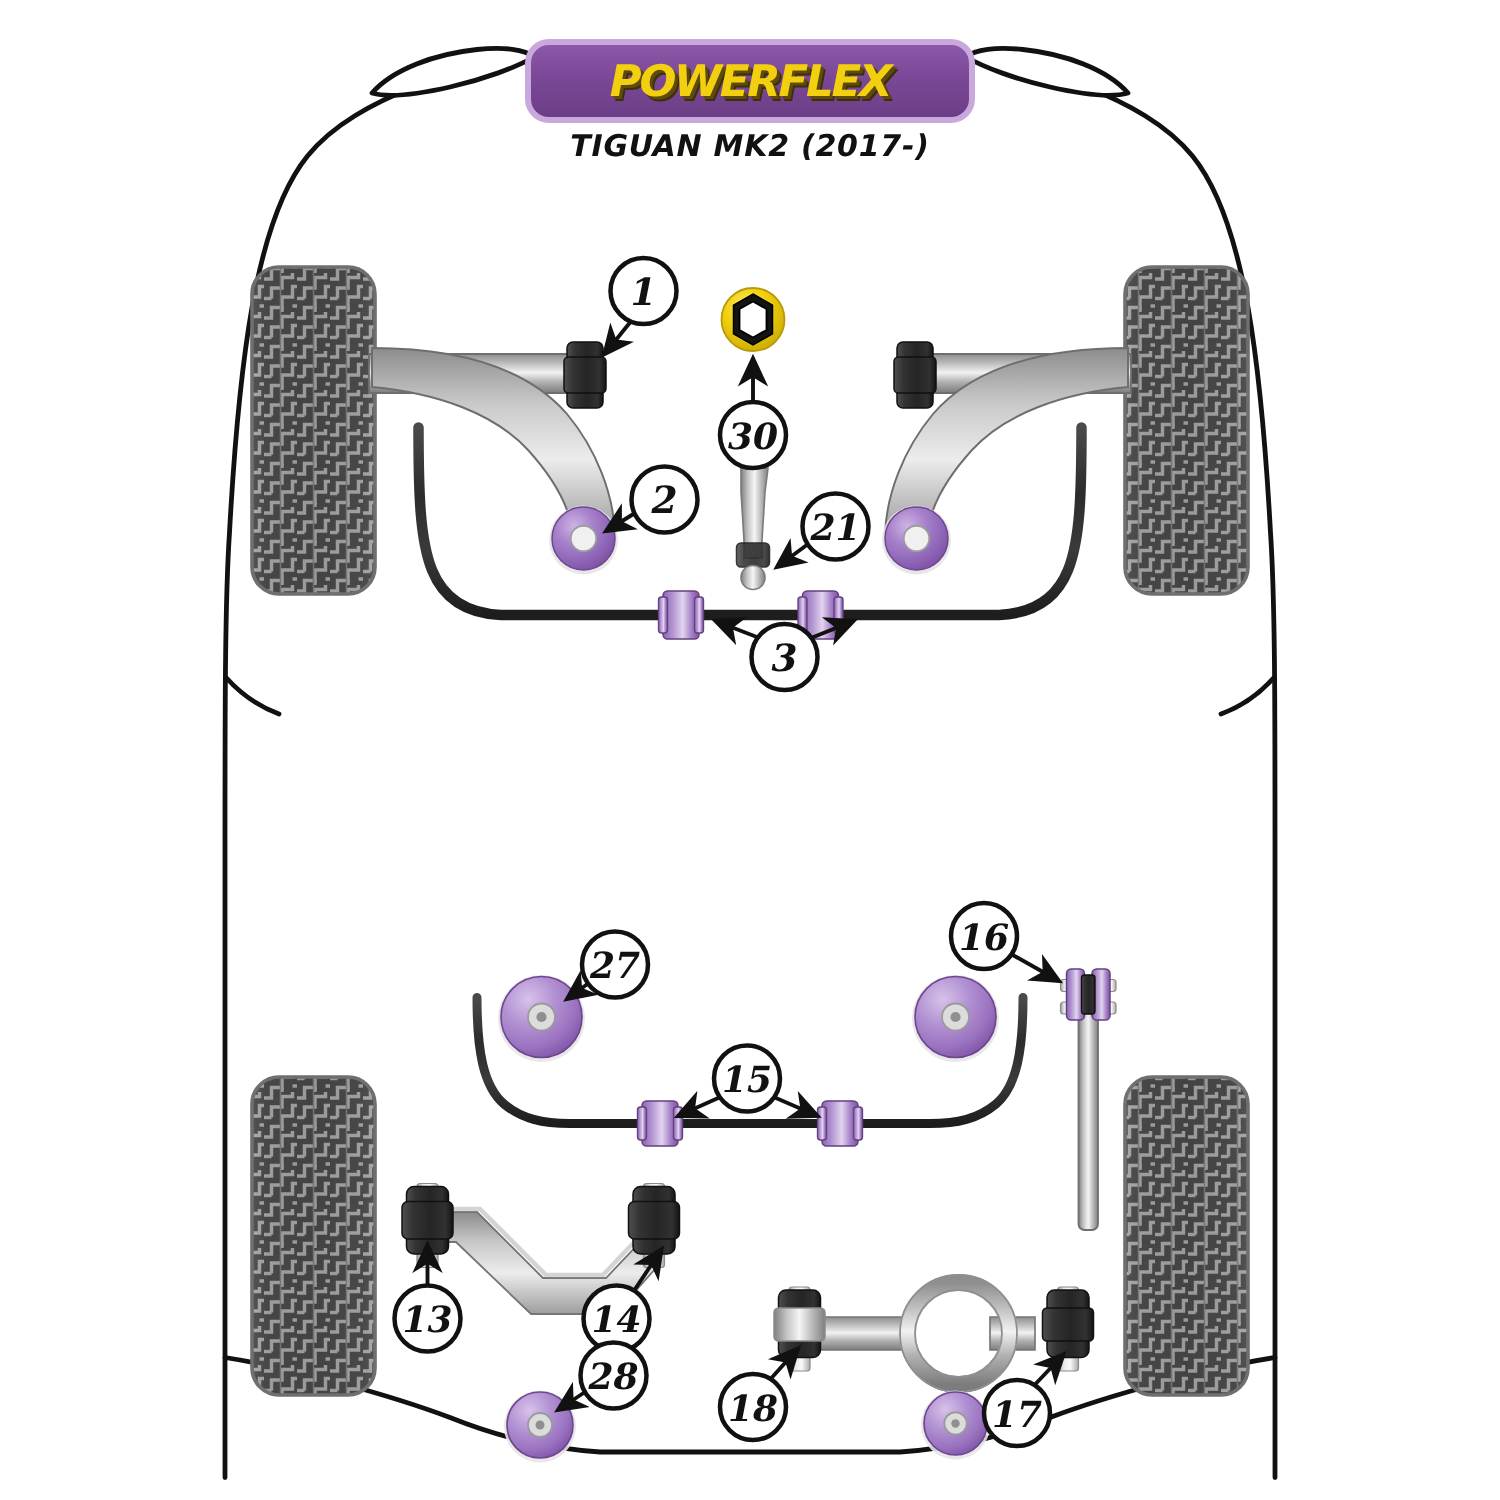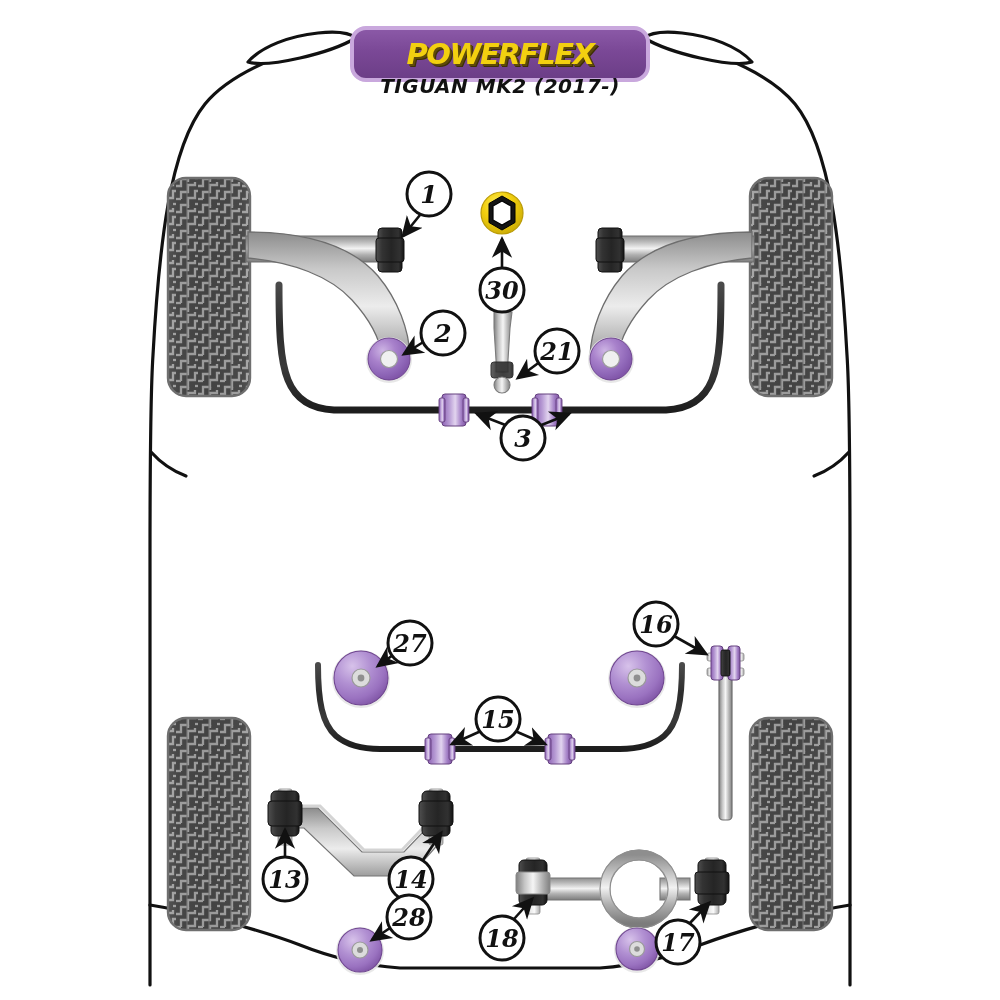--- a/index.html
+++ b/index.html
@@ -18,21 +18,21 @@
     position:absolute;left:0;top:0;width:296px;height:52px;
     display:flex;align-items:center;justify-content:center;
     font-family:"DejaVu Sans", sans-serif;
     font-weight:bold;font-style:italic;
     font-size:29px;letter-spacing:-1.5px;
     color:#f2d010;
     text-shadow:2px 2px 0 #5e4a0a, 3px 3px 0 #3d3006;
     user-select:none;
   }
   .model-text{
-    position:absolute;left:330px;top:74px;width:340px;text-align:center;
+    position:absolute;left:330px;top:85px;width:340px;text-align:center;
     font-family:"DejaVu Sans", sans-serif;
     font-weight:bold;font-style:italic;font-size:20px;color:#111;
     letter-spacing:0.5px;
   }
 </style>
 </head>
 <body>
 
 <div id="stage">
 

